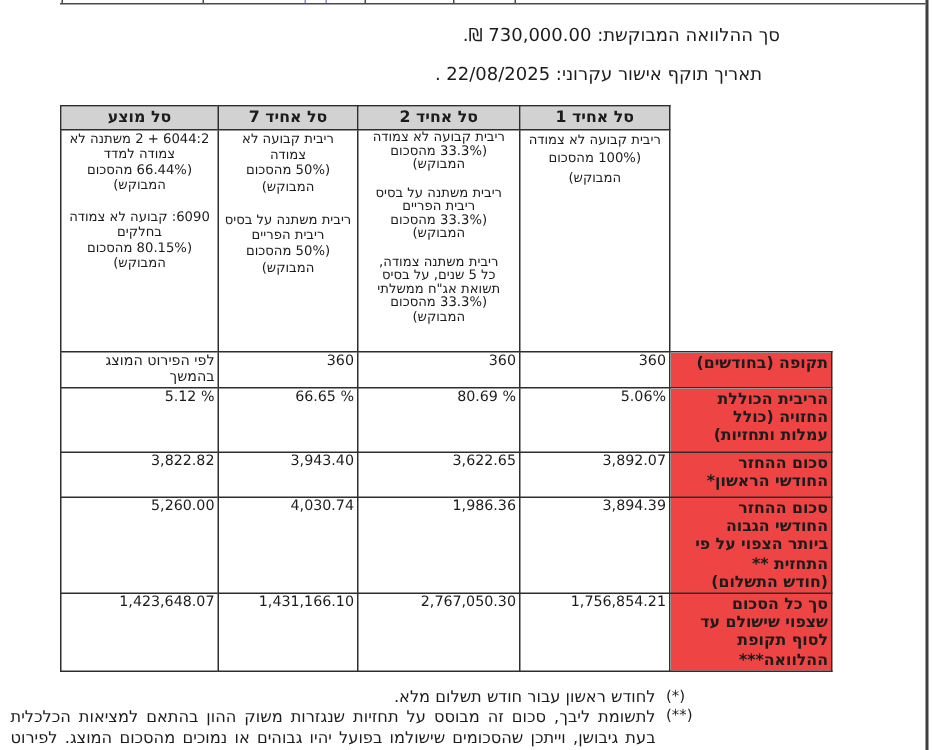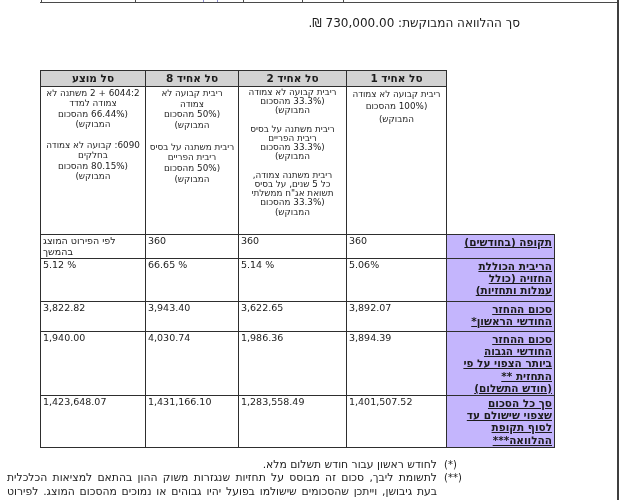--- a/index.html
+++ b/index.html
@@ -10,25 +10,25 @@
   
   .topline{position:absolute;left:40px;top:2px;width:577px;height:1px;background:#4a4a4a;}
   .stub{position:absolute;top:0;width:1px;height:2px;background:#4a4a4a;}
   .bluedot{position:absolute;top:0;width:1px;height:2px;background:#8a8ace;}
   .tl1{position:absolute;top:16px;right:101px;font-size:12px;direction:rtl;white-space:nowrap;}
   .tl2{position:absolute;top:42px;right:113px;font-size:12px;direction:rtl;white-space:nowrap;}
   table.cmp{position:absolute;top:70px;left:40px;border-collapse:collapse;table-layout:fixed;direction:rtl;}
   table.cmp td,table.cmp th{border:1px solid #2e2e2e;vertical-align:top;padding:1px 2px;overflow:hidden;}
   td.ghost{border:none!important;background:transparent;}
   th.colh{background:#d2d2d2;font-size:10.5px;font-weight:bold;text-align:center;padding:1px 0;}
-  td.lbl{background:#c4b5fd;font-weight:bold;font-size:10.5px;line-height:12.2px;
-         text-align:right;white-space:pre-line;padding:1px 3px;text-decoration:underline;}
+  td.lbl{background:#ef4444;font-weight:bold;font-size:10.5px;line-height:12.2px;
+         text-align:right;white-space:pre-line;padding:1px 3px;}
   td.desc{font-size:8.8px;text-align:center;white-space:pre-line;padding-top:2px;direction:rtl;}
   .lh1{line-height:12.3px}.lh2{line-height:9.2px}.lh3{line-height:10.7px}.lh4{line-height:10.4px}
-  td.val{font-size:9.5px;text-align:left;direction:ltr;white-space:pre-line;line-height:10.5px;padding-top:2px;}
+  td.val{font-size:9.5px;text-align:right;direction:ltr;white-space:pre-line;line-height:10.5px;padding-top:2px;}
   .rh0{height:16px}.rh1{height:148px}.rh2{height:22px}.rh3{height:43px}.rh4{height:30px}.rh5{height:61px}.rh6{height:51px}
   .fn{position:absolute;direction:rtl;font-size:10.8px;line-height:13.5px;}
   .fn1t{top:458px;right:184px;width:430px;}
   .fn2t{top:471px;right:184px;width:430px;text-align:justify;}
   .fnm{position:absolute;font-size:10px;direction:ltr;white-space:nowrap;}
   .fnm1{top:459px;left:444px;}
   .fnm2{top:472px;left:444px;}
 </style>
 </head>
 <body>
@@ -39,35 +39,36 @@
   <div class="stub" style="left:41px"></div>
   <div class="stub" style="left:135px"></div>
   <div class="stub" style="left:243px"></div>
   <div class="stub" style="left:302px"></div>
   <div class="stub" style="left:343px"></div>
   <div class="bluedot" style="left:203px"></div>
   <div class="bluedot" style="left:217px"></div>
   <div class="rborder"></div>
 
   <div class="tl1">סך ההלוואה המבוקשת: 730,000.00 ₪.</div>
+  <div class="tl2">תאריך תוקף אישור עקרוני: 22/08/2025 .</div>
 
   <table class="cmp">
     <colgroup>
       <col style="width:108px">
         <col style="width:100px">
         <col style="width:108px">
       <col style="width:93px">
         <col style="width:105px">
     </colgroup>
     <tbody>
         <tr class="rh0">
       <td class="ghost"></td>
       <th class="colh">סל אחיד 1</th>
       <th class="colh">סל אחיד 2</th>
-      <th class="colh">סל אחיד 8</th>
+      <th class="colh">סל אחיד 7</th>
       <th class="colh">סל מוצע</th>
     </tr>
     <tr class="rh1">
       <td class="ghost"></td>
       <td class="desc lh1">ריבית קבועה לא צמודה
 (100% מהסכום
 המבוקש)</td>
       <td class="desc lh2">ריבית קבועה לא צמודה
 (33.3% מהסכום
 המבוקש)
@@ -104,50 +105,50 @@
       <td class="val">360</td>
       <td class="val">360</td>
       <td class="val" style="direction:rtl">לפי הפירוט המוצג
 בהמשך</td>
     </tr>
     <tr class="rh3">
       <td class="lbl">הריבית הכוללת
 החזויה (כולל
 עמלות ותחזיות)</td>
       <td class="val">5.06%</td>
-      <td class="val">5.14 %</td>
+      <td class="val">80.69 %</td>
       <td class="val">66.65 %</td>
       <td class="val">5.12 %</td>
     </tr>
     <tr class="rh4">
       <td class="lbl">סכום ההחזר
 החודשי הראשון*</td>
       <td class="val">3,892.07</td>
       <td class="val">3,622.65</td>
       <td class="val">3,943.40</td>
       <td class="val">3,822.82</td>
     </tr>
     <tr class="rh5">
       <td class="lbl">סכום ההחזר
 החודשי הגבוה
 ביותר הצפוי על פי
 התחזית **
 (חודש התשלום)</td>
       <td class="val">3,894.39</td>
       <td class="val">1,986.36</td>
       <td class="val">4,030.74</td>
-      <td class="val">1,940.00</td>
+      <td class="val">5,260.00</td>
     </tr>
     <tr class="rh6">
       <td class="lbl">סך כל הסכום
 שצפוי שישולם עד
 לסוף תקופת
 ההלוואה***</td>
-      <td class="val">1,401,507.52</td>
-      <td class="val">1,283,558.49</td>
+      <td class="val">1,756,854.21</td>
+      <td class="val">2,767,050.30</td>
       <td class="val">1,431,166.10</td>
       <td class="val">1,423,648.07</td>
     </tr>
   </tbody>
     </table>
 
   <div class="fnm fnm1">(*)</div>
   <div class="fn fn1t">לחודש ראשון עבור חודש תשלום מלא.</div>
   <div class="fnm fnm2">(**)</div>
   <div class="fn fn2t">לתשומת ליבך, סכום זה מבוסס על תחזיות שנגזרות משוק ההון בהתאם למציאות הכלכלית בעת גיבושן, וייתכן שהסכומים שישולמו בפועל יהיו גבוהים או נמוכים מהסכום המוצג. לפירוט ראה דף הסבר נלווה.</div>

